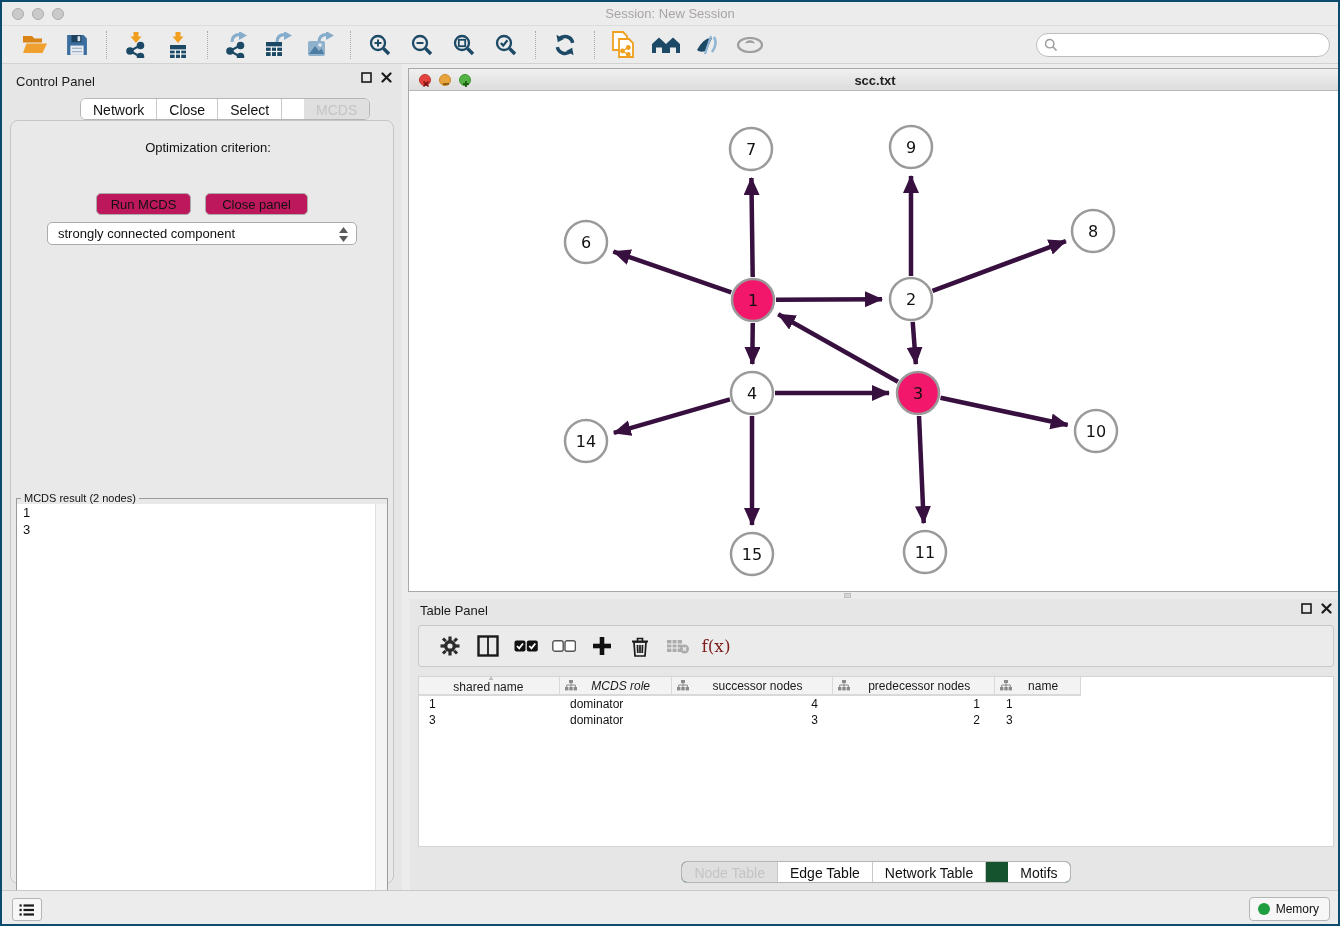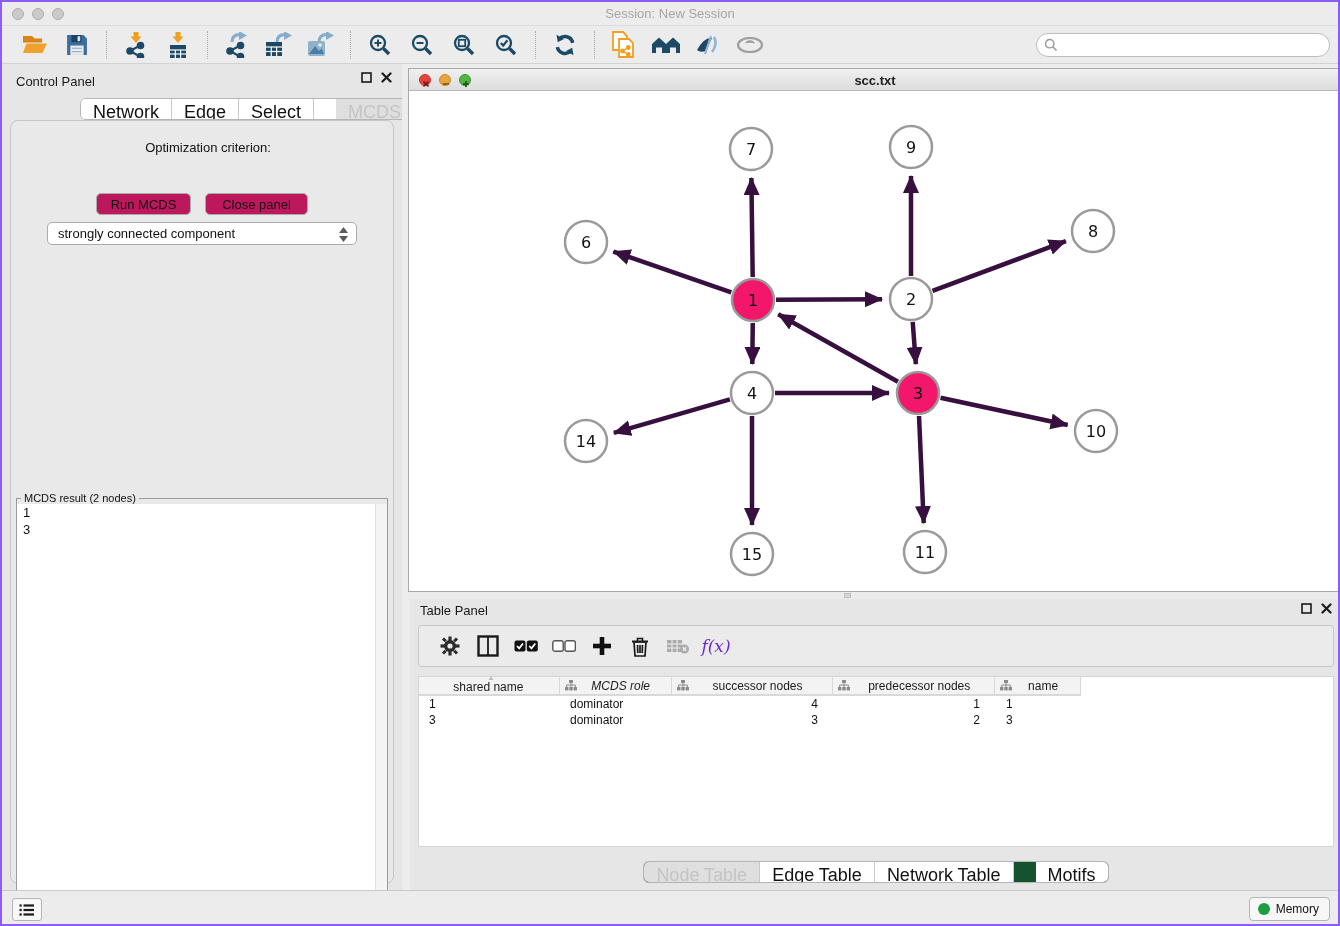--- a/index.html
+++ b/index.html
@@ -1,18 +1,18 @@
 <!DOCTYPE html>
 <html><head>
 <meta charset="utf-8">
 <style>
   * { margin:0; padding:0; box-sizing:border-box; }
   html,body { width:1340px; height:926px; font-family:"Liberation Sans",sans-serif; background:#ECECEC; }
   .screen { position:absolute; top:0; left:0; width:1340px; height:926px; background:#ECECEC;
-            border:2px solid #8b5cf6; overflow:hidden; }
+            border:2px solid #0c4a6e; overflow:hidden; }
 
   
   .titlebar { position:absolute; left:0; top:0; width:100%; height:24px; background:#ECECEC;
               border-bottom:1px solid #DCDCDC; }
   .tl-group { position:absolute; left:10px; top:6px; display:flex; gap:8px; }
   .tl { width:12px; height:12px; border-radius:50%; background:#CACACA; border:1px solid #ADADAD; }
   .app-title { position:absolute; width:100%; text-align:center; top:4px; font-size:13px; color:#A9A4A4; }
 
   
   .toolbar { position:absolute; left:0; top:24px; width:100%; height:38px; background:#ECECEC;
@@ -22,21 +22,21 @@
   .search-wrap { position:absolute; right:8px; top:7px; width:294px; height:24px; background:#fff;
                  border:1px solid #BDBDBD; border-radius:12px; display:flex; align-items:center; padding-left:7px; }
   .search-wrap input { border:none; outline:none; flex:1; font-size:12px; background:transparent; height:18px; }
 
   
   .control-panel { position:absolute; left:0; top:62px; width:400px; height:828px; background:#E6E6E6;padding-left:6px; }
   .panel-head { position:absolute; left:14px; top:10px; font-size:13px; color:#1a1a1a; }
   .panel-icons { position:absolute; right:10px; top:8px; display:flex; gap:9px; align-items:center; }
   .tabs-row { position:absolute; left:78px; top:34px; display:flex; height:22px;
               border:1px solid #B5B5B5; border-radius:6px; overflow:hidden; background:#fff; }
-  .tab { padding:3px 12px 0; font-size:18px; color:#111; background:#fff; border-right:1px solid #C9C9C9; }
+  .tab { padding:3px 12px 0; font-size:14px; color:#111; background:#fff; border-right:1px solid #C9C9C9; }
   .tab:last-child { border-right:none;margin-left:22px; }
   .tab.active { background:#DFDFDF; color:#C4C4C4; }
   .cp-inner { position:absolute; left:8px; top:56px; width:384px; height:764px; background:#E9E9E9;
               border:1px solid #C6C6C6; border-radius:8px; }
   .opt-label { position:absolute; width:100%; text-align:center; top:76px; font-size:13px; color:#111; }
   .dropdown { position:absolute; left:45px; top:158px; width:310px; height:23px; background:#fff;
               border:1px solid #ABABAB; border-radius:5px; font-size:13px; color:#111;
               display:flex; align-items:center; padding-left:10px; }
   .dd-arrows { position:absolute; right:7px; top:3px; }
   .btn { position:absolute; height:22px; background:#be185d; border:1px solid #ABABAB; border-radius:5px;
@@ -59,21 +59,21 @@
   .net-canvas { position:absolute; left:0; top:22px; width:932px; height:500px; background:#fff; }
 
   .h-split { position:absolute; left:408px; top:590px; width:932px; height:7px; background:#ECECEC; }
   .h-grip { position:absolute; left:434px; top:1px; width:7px; height:5px; background:#D6D6D6; border:1px solid #BFBFBF; }
 
   
   .table-panel { position:absolute; left:408px; top:597px; width:932px; height:291px; background:#E6E6E6; }
   .tp-toolbar { position:absolute; left:8px; top:26px; width:916px; height:42px; background:#EBEBEB;
                 border:1px solid #C9C9C9; border-radius:3px; display:flex; align-items:center; padding-left:14px; }
   .tp-icon { width:34px; height:30px; display:flex; align-items:center; justify-content:center; margin-right:4px; }
-  .fx-label { font-family:"DejaVu Serif",serif; font-style:italic; font-size:17px; color:#6d28d9; }
+  .fx-label { font-family:"DejaVu Serif",serif; font-size:17px; color:#7f1d1d; }
   .tp-table { position:absolute; left:8px; top:77px; width:916px; height:171px; background:#fff;
               border:1px solid #D4D4D4; }
   .th-row { display:flex; height:19px; background:#F3F3F3; border-bottom:2px solid #D9D9D9; width:662px;
             border-right:1px solid #D9D9D9; }
   .th-cell { display:flex; align-items:center; border-right:1px solid #D9D9D9; font-size:12px; color:#1a1a1a;
              padding-left:5px; position:relative; }
   .th-cell:last-child { border-right:none; }
   .th-label { flex:1; text-align:center; padding-right:6px; }
   .td-row { display:flex; height:16px; }
   .td-cell { font-size:12px; color:#111; padding-top:1px; }
@@ -273,21 +273,21 @@
         </svg>
       <svg width="11" height="11" viewBox="0 0 11 11">
           <g stroke="#1a1a1a" stroke-width="2.2" stroke-linecap="round">
             <line x1="1.5" y1="1.5" x2="9.5" y2="9.5"></line>
             <line x1="9.5" y1="1.5" x2="1.5" y2="9.5"></line>
           </g>
         </svg>
     </div>
     <div class="tabs-row" id="cp-tabs">
         <div class="tab">Network</div>
-        <div class="tab">Edge</div>
+        <div class="tab">Close</div>
         <div class="tab">Select</div>
         <div class="tab active">MCDS</div>
       </div>
     <div class="cp-inner"></div>
     <div class="opt-label">Optimization criterion:</div>
     <div class="dropdown">
       <span>strongly connected component</span>
       <svg class="dd-arrows" width="11" height="17" viewBox="0 0 11 17">
           <polygon points="5.5,1 10,7 1,7" fill="#5a5a5a"></polygon>
           <polygon points="5.5,16 10,10 1,10" fill="#5a5a5a"></polygon>

